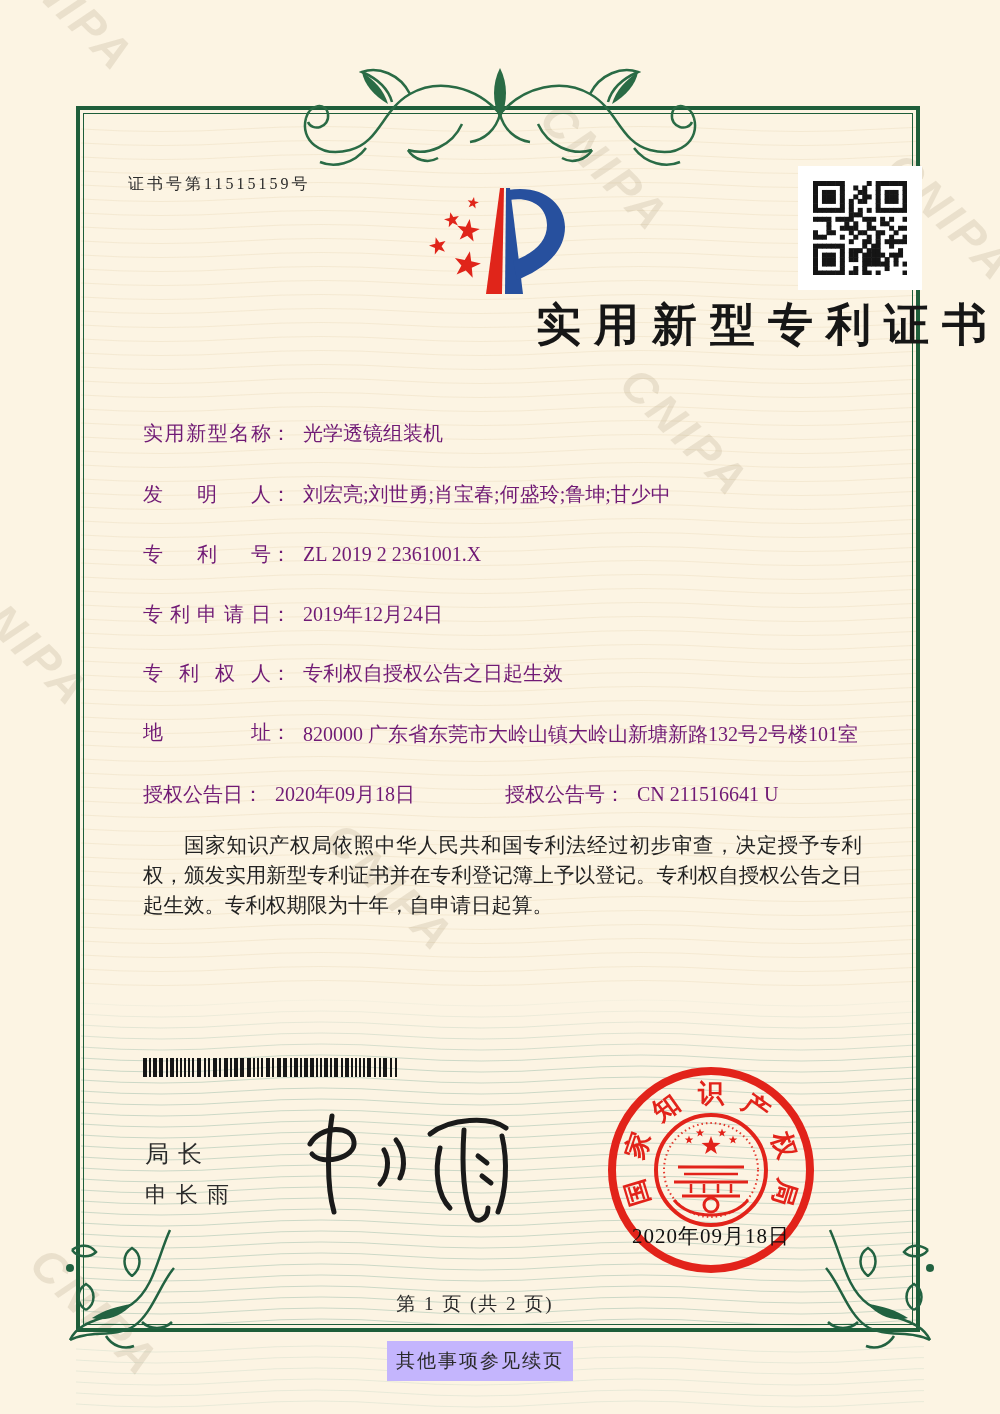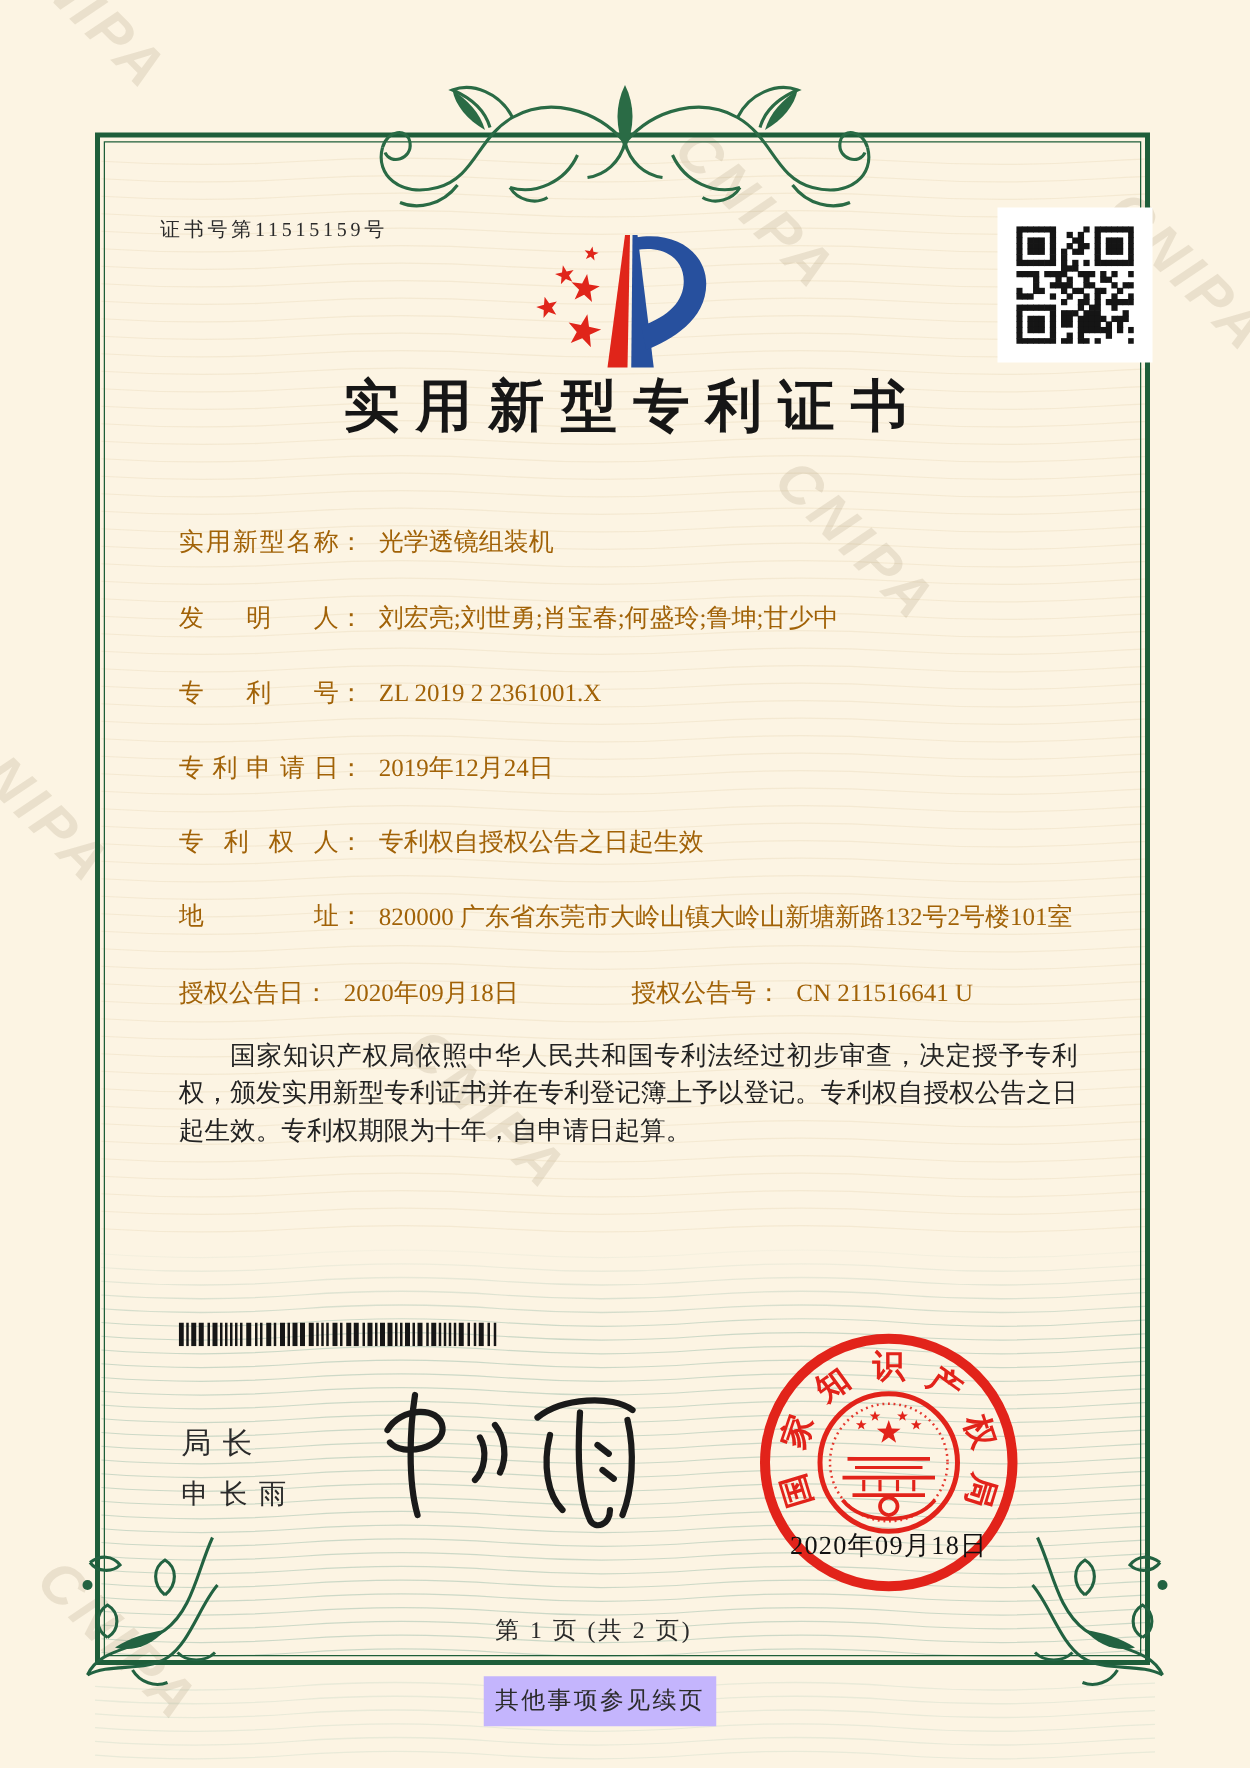--- a/index.html
+++ b/index.html
@@ -22,24 +22,24 @@
   
   .frame{position:absolute;left:76px;top:106px;width:836px;height:1218px;
     border:4px solid #1e5e3a;z-index:1;pointer-events:none;}
   .frame:after{content:"";position:absolute;inset:3px;border:1px solid #1e5e3a;}
   .ornament{position:absolute;z-index:2;pointer-events:none;}
   
   .cert-no{position:absolute;left:128px;top:174px;font-size:16px;letter-spacing:3px;z-index:3;}
   .logo{position:absolute;left:405px;top:156px;z-index:3;}
   .qr-patch{position:absolute;left:798px;top:166px;width:124px;height:124px;background:#ffffff;z-index:2;}
   .qr{position:absolute;left:813px;top:181px;z-index:3;}
-  .title{position:absolute;left:0;right:0;top:295px;text-align:center;
+  .title{position:absolute;left:0;right:0;top:295px;text-align:right;
     font-size:45px;font-weight:bold;letter-spacing:13px;text-indent:13px;color:#161616;z-index:3;}
   
-  .field{position:absolute;left:143px;font-size:20px;color:#a16207;white-space:nowrap;z-index:3;}
+  .field{position:absolute;left:143px;font-size:20px;color:#701a75;white-space:nowrap;z-index:3;}
   .flabel{display:inline-block;width:128px;text-align:justify;text-align-last:justify;}
   .flabel.compact{width:auto;text-align:left;text-align-last:left;}
   .fvalue{margin-left:12px;}
   .fvalue.wrap{display:inline-block;width:585px;white-space:normal;vertical-align:top;line-height:31px;}
   
   .bodytext{position:absolute;left:143px;top:830px;width:719px;font-size:20.5px;
     line-height:30px;text-align:justify;z-index:3;color:#222;}
   .bodytext p{margin:0;text-indent:2em;}
   
   .barcode{position:absolute;left:143px;top:1058px;z-index:3;}

